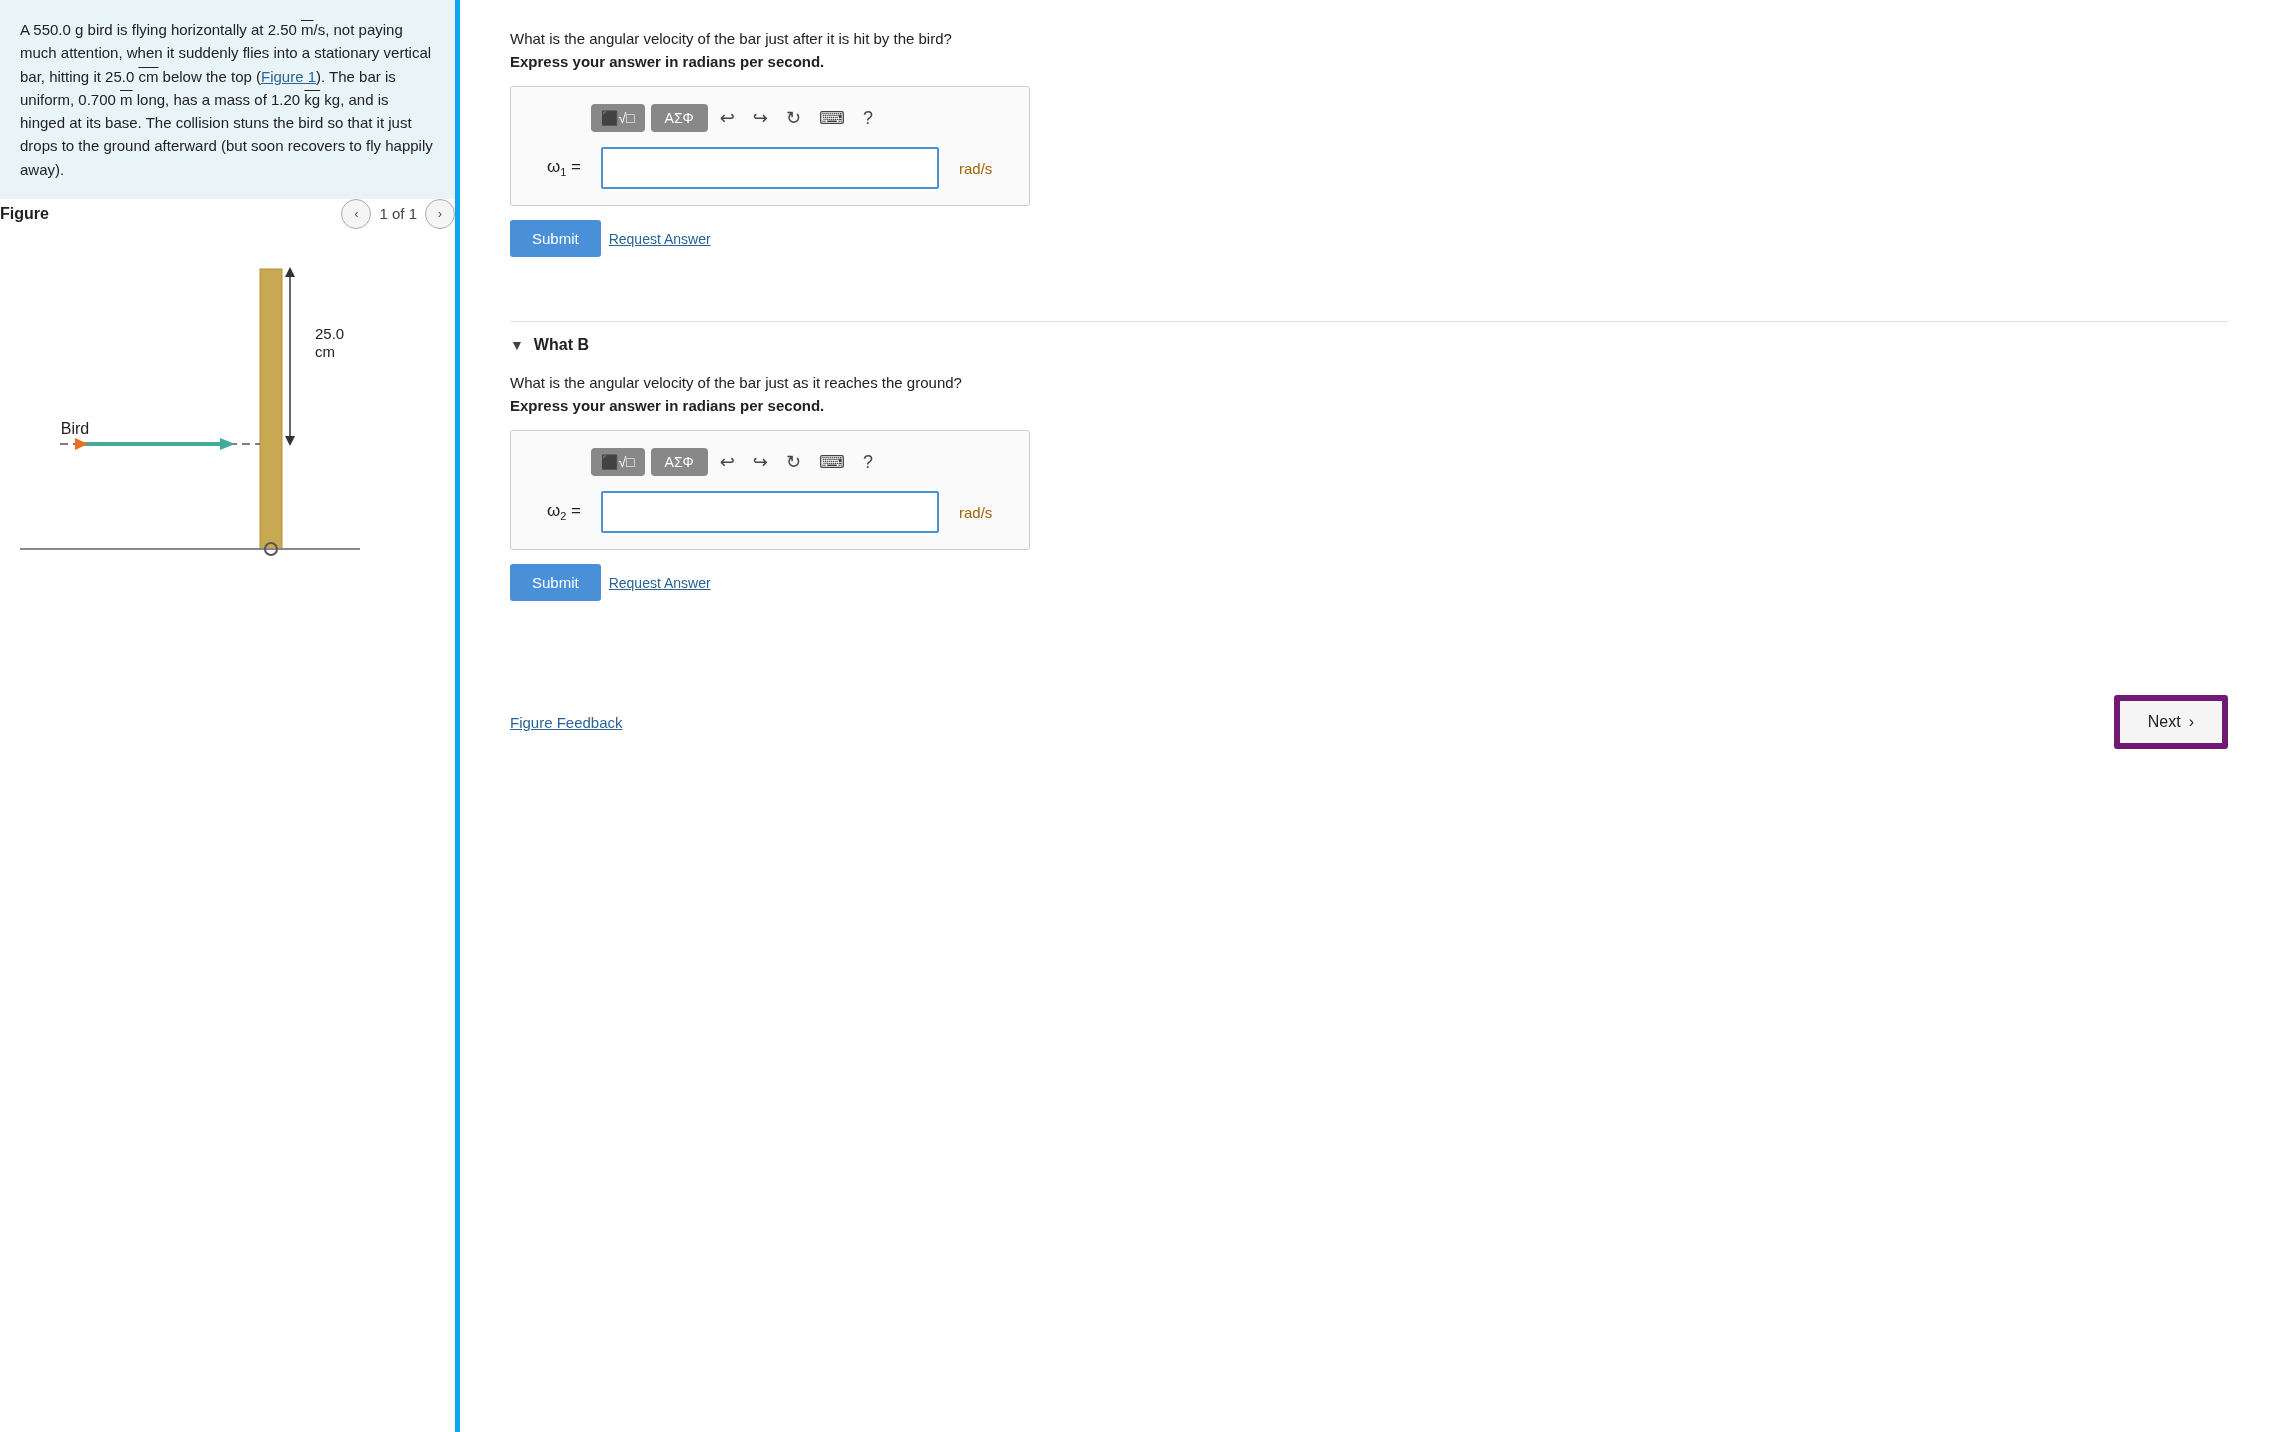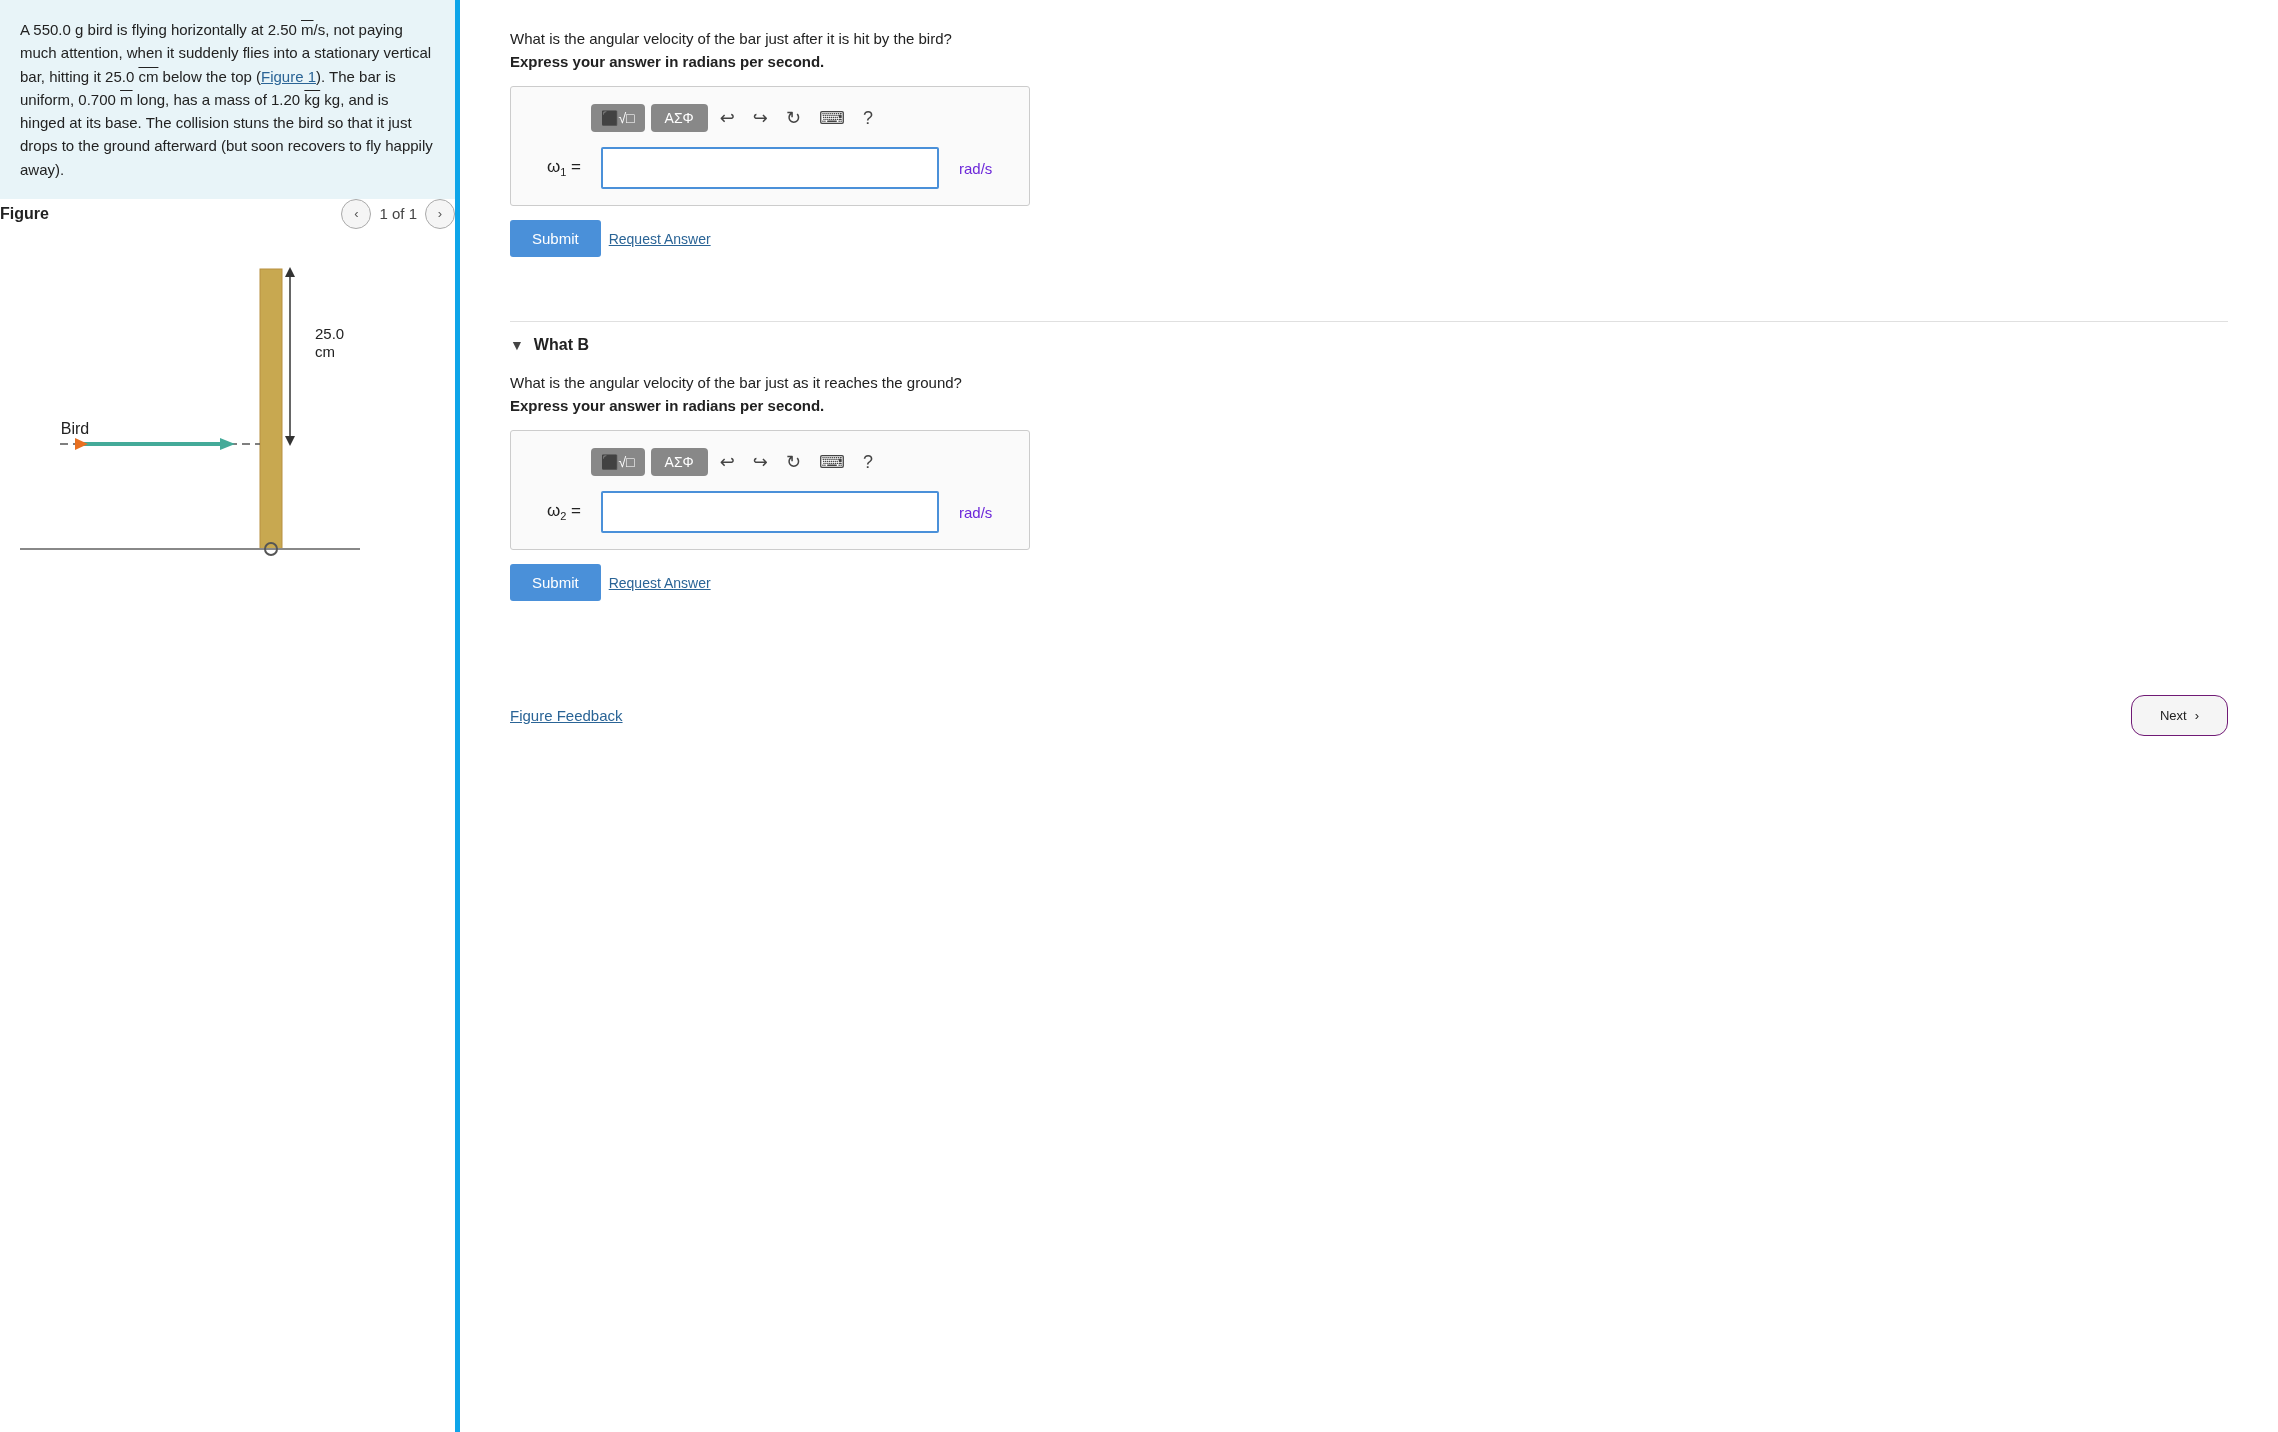--- a/index.html
+++ b/index.html
@@ -167,21 +167,21 @@
       border: 2px solid #4a90d9;
       border-radius: 2px;
       font-size: 15px;
       padding: 4px 8px;
       background: #fff;
       outline: none;
     }
 
     .unit-label {
       font-size: 15px;
-      color: #6d28d9;
+      color: #a16207;
       min-width: 50px;
     }
 
     .action-row {
       display: flex;
       align-items: center;
       gap: 8px;
       margin-bottom: 24px;
     }
 
@@ -238,24 +238,24 @@
       color: #2a6496;
       text-decoration: underline;
       font-size: 15px;
       cursor: pointer;
       background: none;
       border: none;
     }
 
     .next-btn {
       background: #f5f5f5;
-      border: 1px solid #701a75;
-      border-radius: 13px;
+      border: 6px solid #701a75;
+      border-radius: 3px;
       padding: 12px 28px;
-      font-size: 13px;
+      font-size: 16px;
       cursor: pointer;
       display: flex;
       align-items: center;
       gap: 8px;
       color: #222;
     }
 
     
     .figure-svg-container {
       width: 100%;

